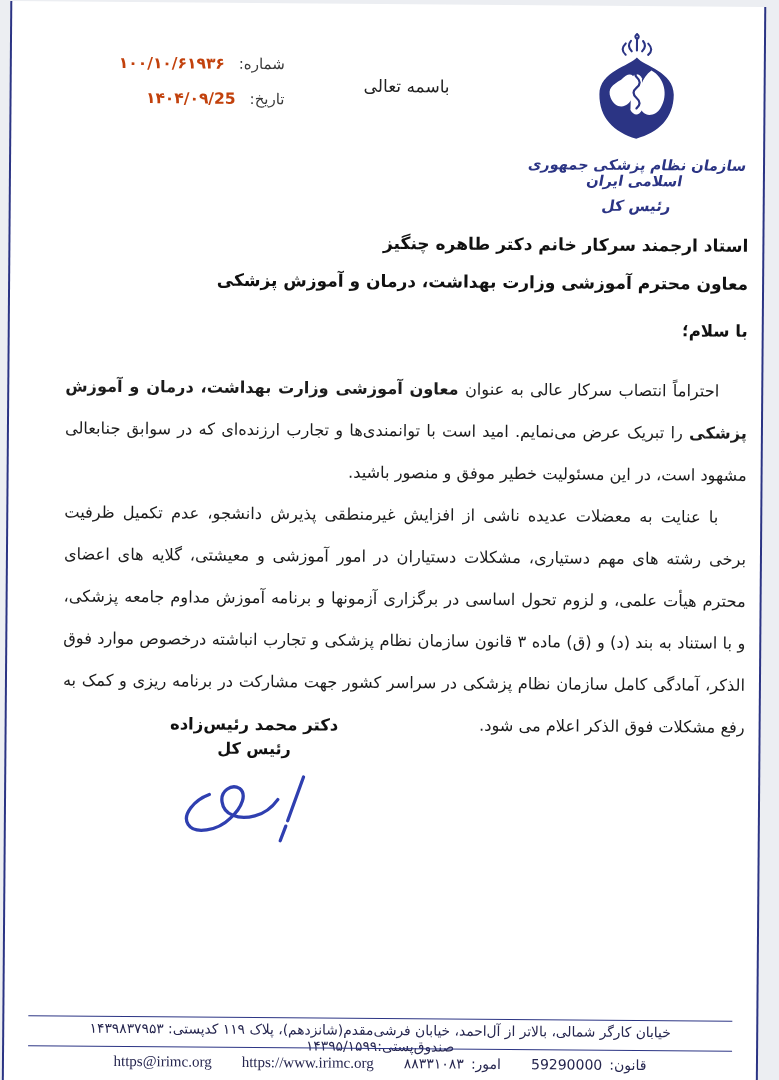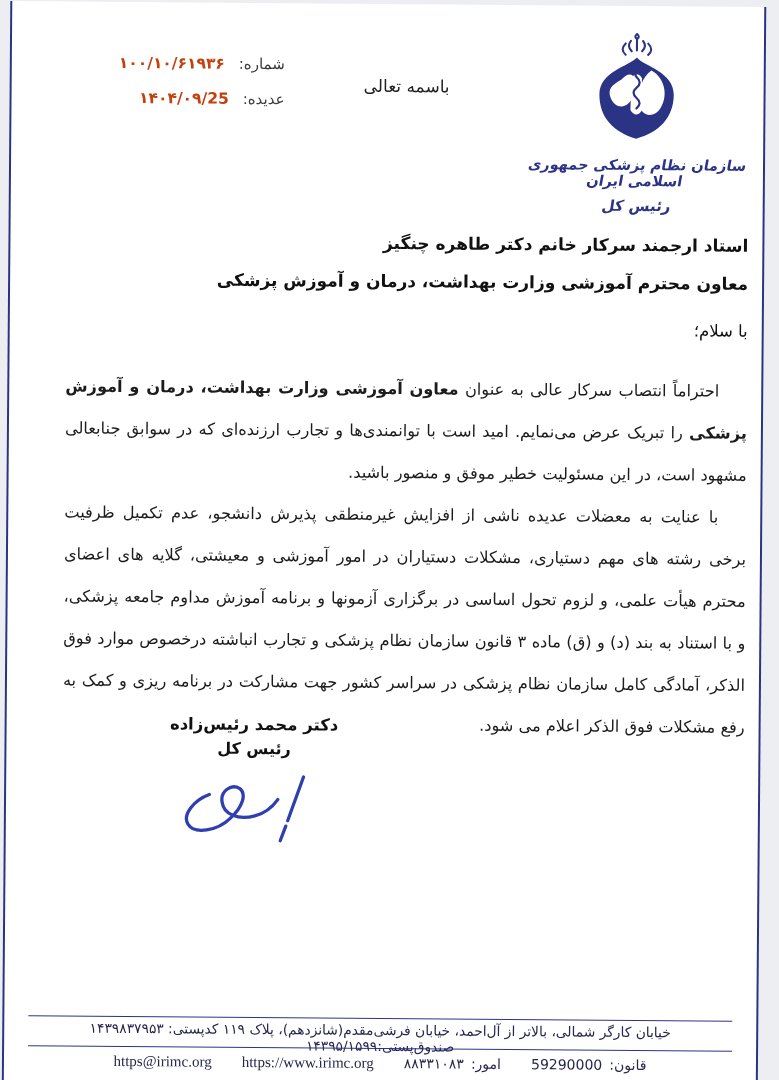--- a/index.html
+++ b/index.html
@@ -27,21 +27,21 @@
   .org-block { position: absolute; left: 505px; top: 22px; width: 240px; text-align: center; }
   .org-logo { display: block; margin: 0 auto; }
   .org-name { display: inline-block; margin-top: 1px; font-size: 14.5px; font-weight: bold;
               color: #2b3484; transform: skewX(-10deg); letter-spacing: -0.3px; direction: rtl; }
   .org-role { display: inline-block; margin-top: 7px; font-size: 15px; font-weight: bold;
               color: #2b3484; transform: skewX(-8deg); }
   
   .recipient { position: absolute; right: 14px; top: 220px; direction: rtl; text-align: right;
                font-weight: bold; font-size: 17px; line-height: 38px; color: #111; }
   .salutation { position: absolute; right: 14px; top: 315px; direction: rtl;
-                font-weight: normal; font-size: 16.5px; color: #111; }
+                font-weight: bold; font-size: 16.5px; color: #111; }
   
   .body-par { position: absolute; right: 14px; left: 56px; direction: rtl;
               text-align: justify; text-align-last: right;
               font-size: 16.2px; line-height: 42px; color: #1c1c1c; text-indent: 28px; }
   .par1 { top: 348px; }
   .par2 { top: 474px; }
   .body-bold { font-weight: bold; }
   
   .sign-block { position: absolute; left: 140px; top: 712px; width: 215px; text-align: center; direction: rtl; }
   .sign-name { font-size: 16.5px; font-weight: bold; color: #111; }
@@ -64,21 +64,21 @@
 
 <div class="viewport">
   <div class="page">
 
     <div class="meta-block">
       <div class="meta-row">
         <span class="meta-label">شماره:</span>
         <span class="meta-value">۱۰۰/۱۰/۶۱۹۳۶</span>
       </div>
       <div class="meta-row">
-        <span class="meta-label">عدیده:</span>
+        <span class="meta-label">تاریخ:</span>
         <span class="meta-value">۱۴۰۴/۰۹/25</span>
       </div>
     </div>
 
     <div class="basmala">باسمه تعالی</div>
 
     <div class="org-block">
       <svg class="org-logo" width="104" height="128" viewBox="0 0 120 148" aria-hidden="true">
 
         <g stroke="#2b3484" fill="none" stroke-width="2.4" stroke-linecap="round">

